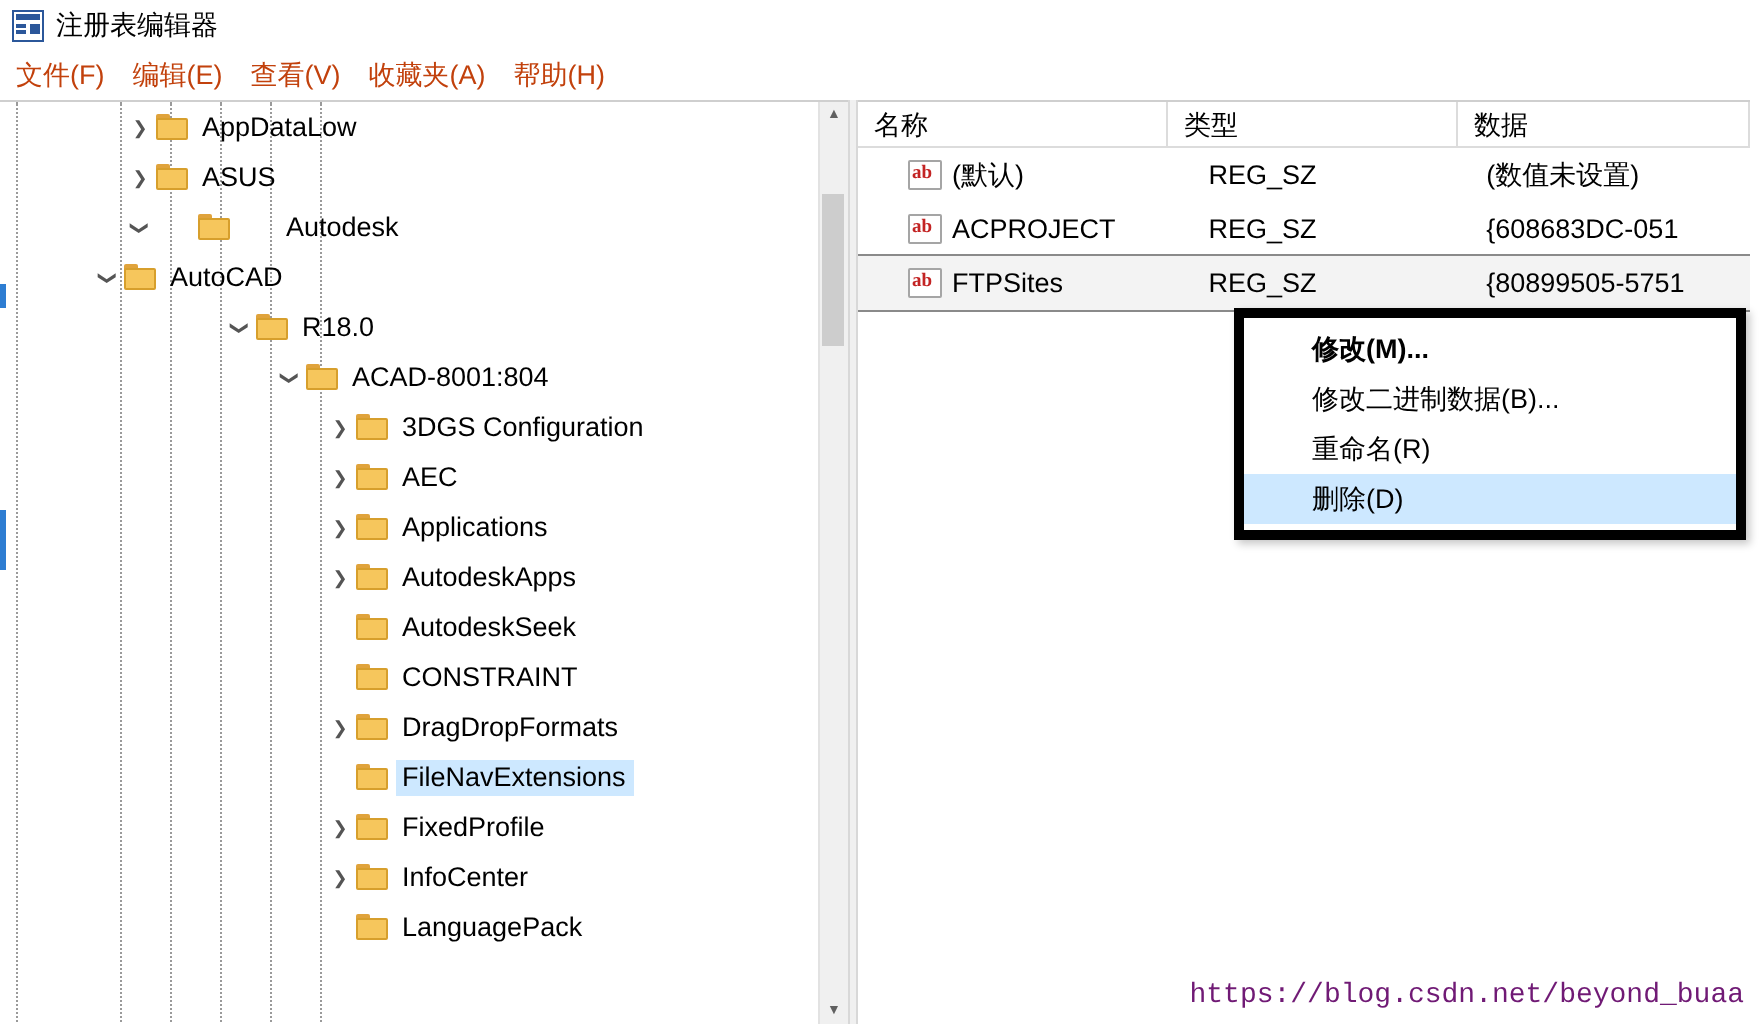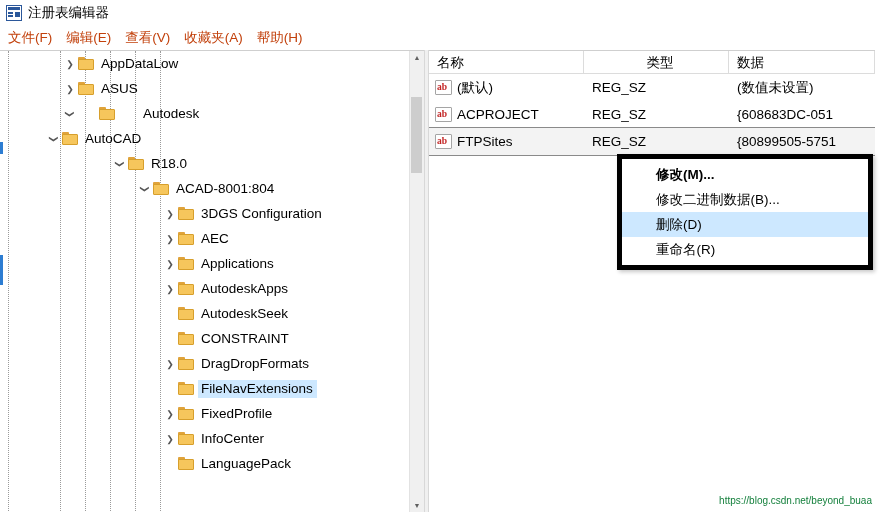--- a/index.html
+++ b/index.html
@@ -197,27 +197,28 @@
     font-size: 13.5px;
     padding: 3px 0 0 8px;
     box-sizing: border-box;
     border-right: 1px solid #dcdcdc;
     height: 22px;
     overflow: hidden;
     white-space: nowrap;
     font-family: Liberation Serif, serif;
   }
   .col-name { width: 155px; }
-  .col-type { width: 145px; text-align: center; }
+  .col-type { width: 145px; }
   .col-data { width: 146px; border-right: none; }
   .list-row {
     height: 27px;
     display: flex;
     align-items: center;
     position: relative;
+    padding-left: 19px;
   }
   .list-row .cell {
     font-size: 13.5px;
     box-sizing: border-box;
     white-space: nowrap;
     overflow: hidden;
     padding-left: 8px;
   }
   .cell.c-name { width: 155px; padding-left: 2px; display: flex; align-items: center; }
   .cell.c-type { width: 145px; }
@@ -277,24 +278,25 @@
   }
   .ctx-item.bold { font-weight: bold; }
   .ctx-item.highlight {
     background: #cde8ff;
   }
   
   .watermark {
     position: absolute;
     right: 8px;
     bottom: 6px;
-    font-size: 10px;
-    color: #15803d;
+    font-size: 14px;
+    color: #701a75;
     z-index: 60;
     white-space: nowrap;
+    font-family: Liberation Mono, monospace;
   }
   
   .edge-mark {
     position: absolute;
     left: 0;
     width: 3px;
     background: #2d7dd2;
   }
 </style>
 </head>
@@ -516,21 +518,21 @@
           <div class="cell c-data">{80899505-5751</div>
         </div>
       </div>
   </div>
 </div>
 
 <div class="ctx-menu">
   <div id="ctx-items">
       <div class="ctx-item bold">修改(M)...</div>
       <div class="ctx-item">修改二进制数据(B)...</div>
+      <div class="ctx-item">重命名(R)</div>
       <div class="ctx-item highlight">删除(D)</div>
-      <div class="ctx-item">重命名(R)</div>
     </div>
 </div>
 
 <div class="watermark">https://blog.csdn.net/beyond_buaa</div>
 
 <div class="edge-mark" style="top:142px;height:12px;"></div>
 <div class="edge-mark" style="top:255px;height:30px;"></div>
 
 </body></html>

